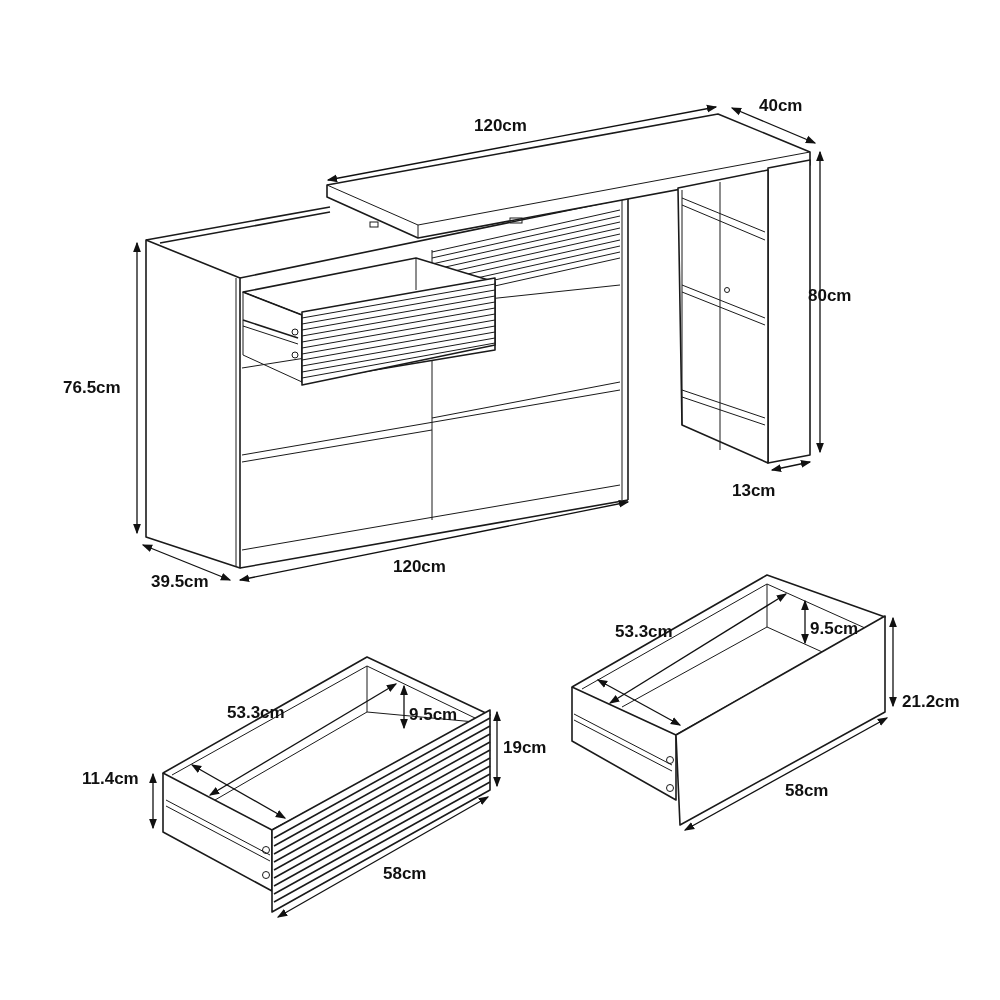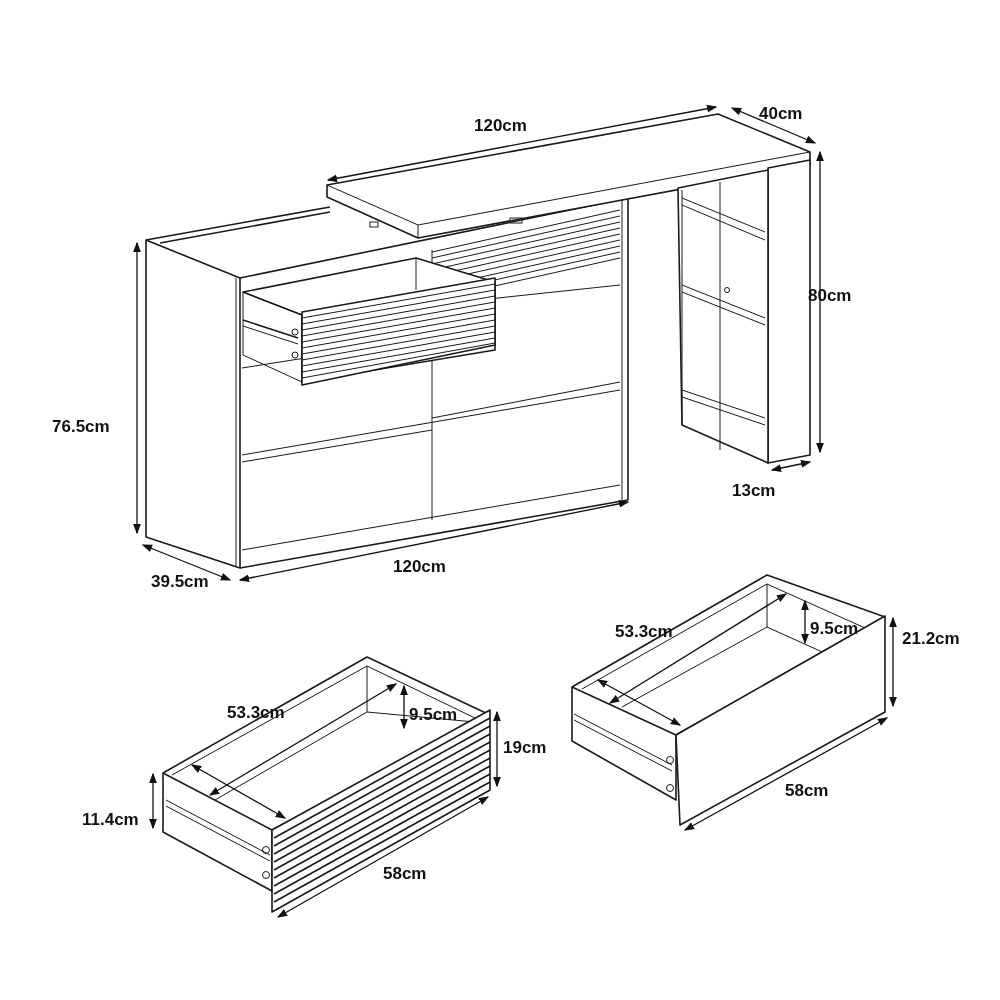--- a/index.html
+++ b/index.html
@@ -159,29 +159,29 @@
 
     <line class="dim" x1="610" y1="703" x2="786" y2="594" marker-start="url(#ah)" marker-end="url(#ah)"></line>
     <line class="dim" x1="598" y1="680" x2="680" y2="725" marker-start="url(#ah)" marker-end="url(#ah)"></line>
     <line class="dim" x1="805" y1="601" x2="805" y2="643" marker-start="url(#ah)" marker-end="url(#ah)"></line>
     <line class="dim" x1="893" y1="618" x2="893" y2="706" marker-start="url(#ah)" marker-end="url(#ah)"></line>
     <line class="dim" x1="685" y1="830" x2="887" y2="718" marker-start="url(#ah)" marker-end="url(#ah)"></line>
   </g>
 </svg>
 
 <div class="lbl" style="left:474px;top:116px;">120cm</div>
-<div class="lbl" style="left:759px;top:96px;margin-top:8px;">40cm</div>
+<div class="lbl" style="left:759px;top:96px;">40cm</div>
 <div class="lbl" style="left:808px;top:286px;">80cm</div>
 <div class="lbl" style="left:732px;top:481px;">13cm</div>
-<div class="lbl" style="left:52px;top:378px;margin-top:39px;">76.5cm</div>
+<div class="lbl" style="left:63px;top:378px;">76.5cm</div>
 <div class="lbl" style="left:151px;top:572px;">39.5cm</div>
 <div class="lbl" style="left:393px;top:557px;">120cm</div>
 
 <div class="lbl" style="left:227px;top:703px;">53.3cm</div>
 <div class="lbl" style="left:409px;top:705px;">9.5cm</div>
 <div class="lbl" style="left:503px;top:738px;">19cm</div>
-<div class="lbl" style="left:82px;top:810px;">11.4cm</div>
+<div class="lbl" style="left:82px;top:769px;">11.4cm</div>
 <div class="lbl" style="left:383px;top:864px;">58cm</div>
 
 <div class="lbl" style="left:615px;top:622px;">53.3cm</div>
 <div class="lbl" style="left:810px;top:619px;">9.5cm</div>
-<div class="lbl" style="left:902px;top:629px;">21.2cm</div>
+<div class="lbl" style="left:902px;top:692px;">21.2cm</div>
 <div class="lbl" style="left:785px;top:781px;">58cm</div>
 
 </body></html>

